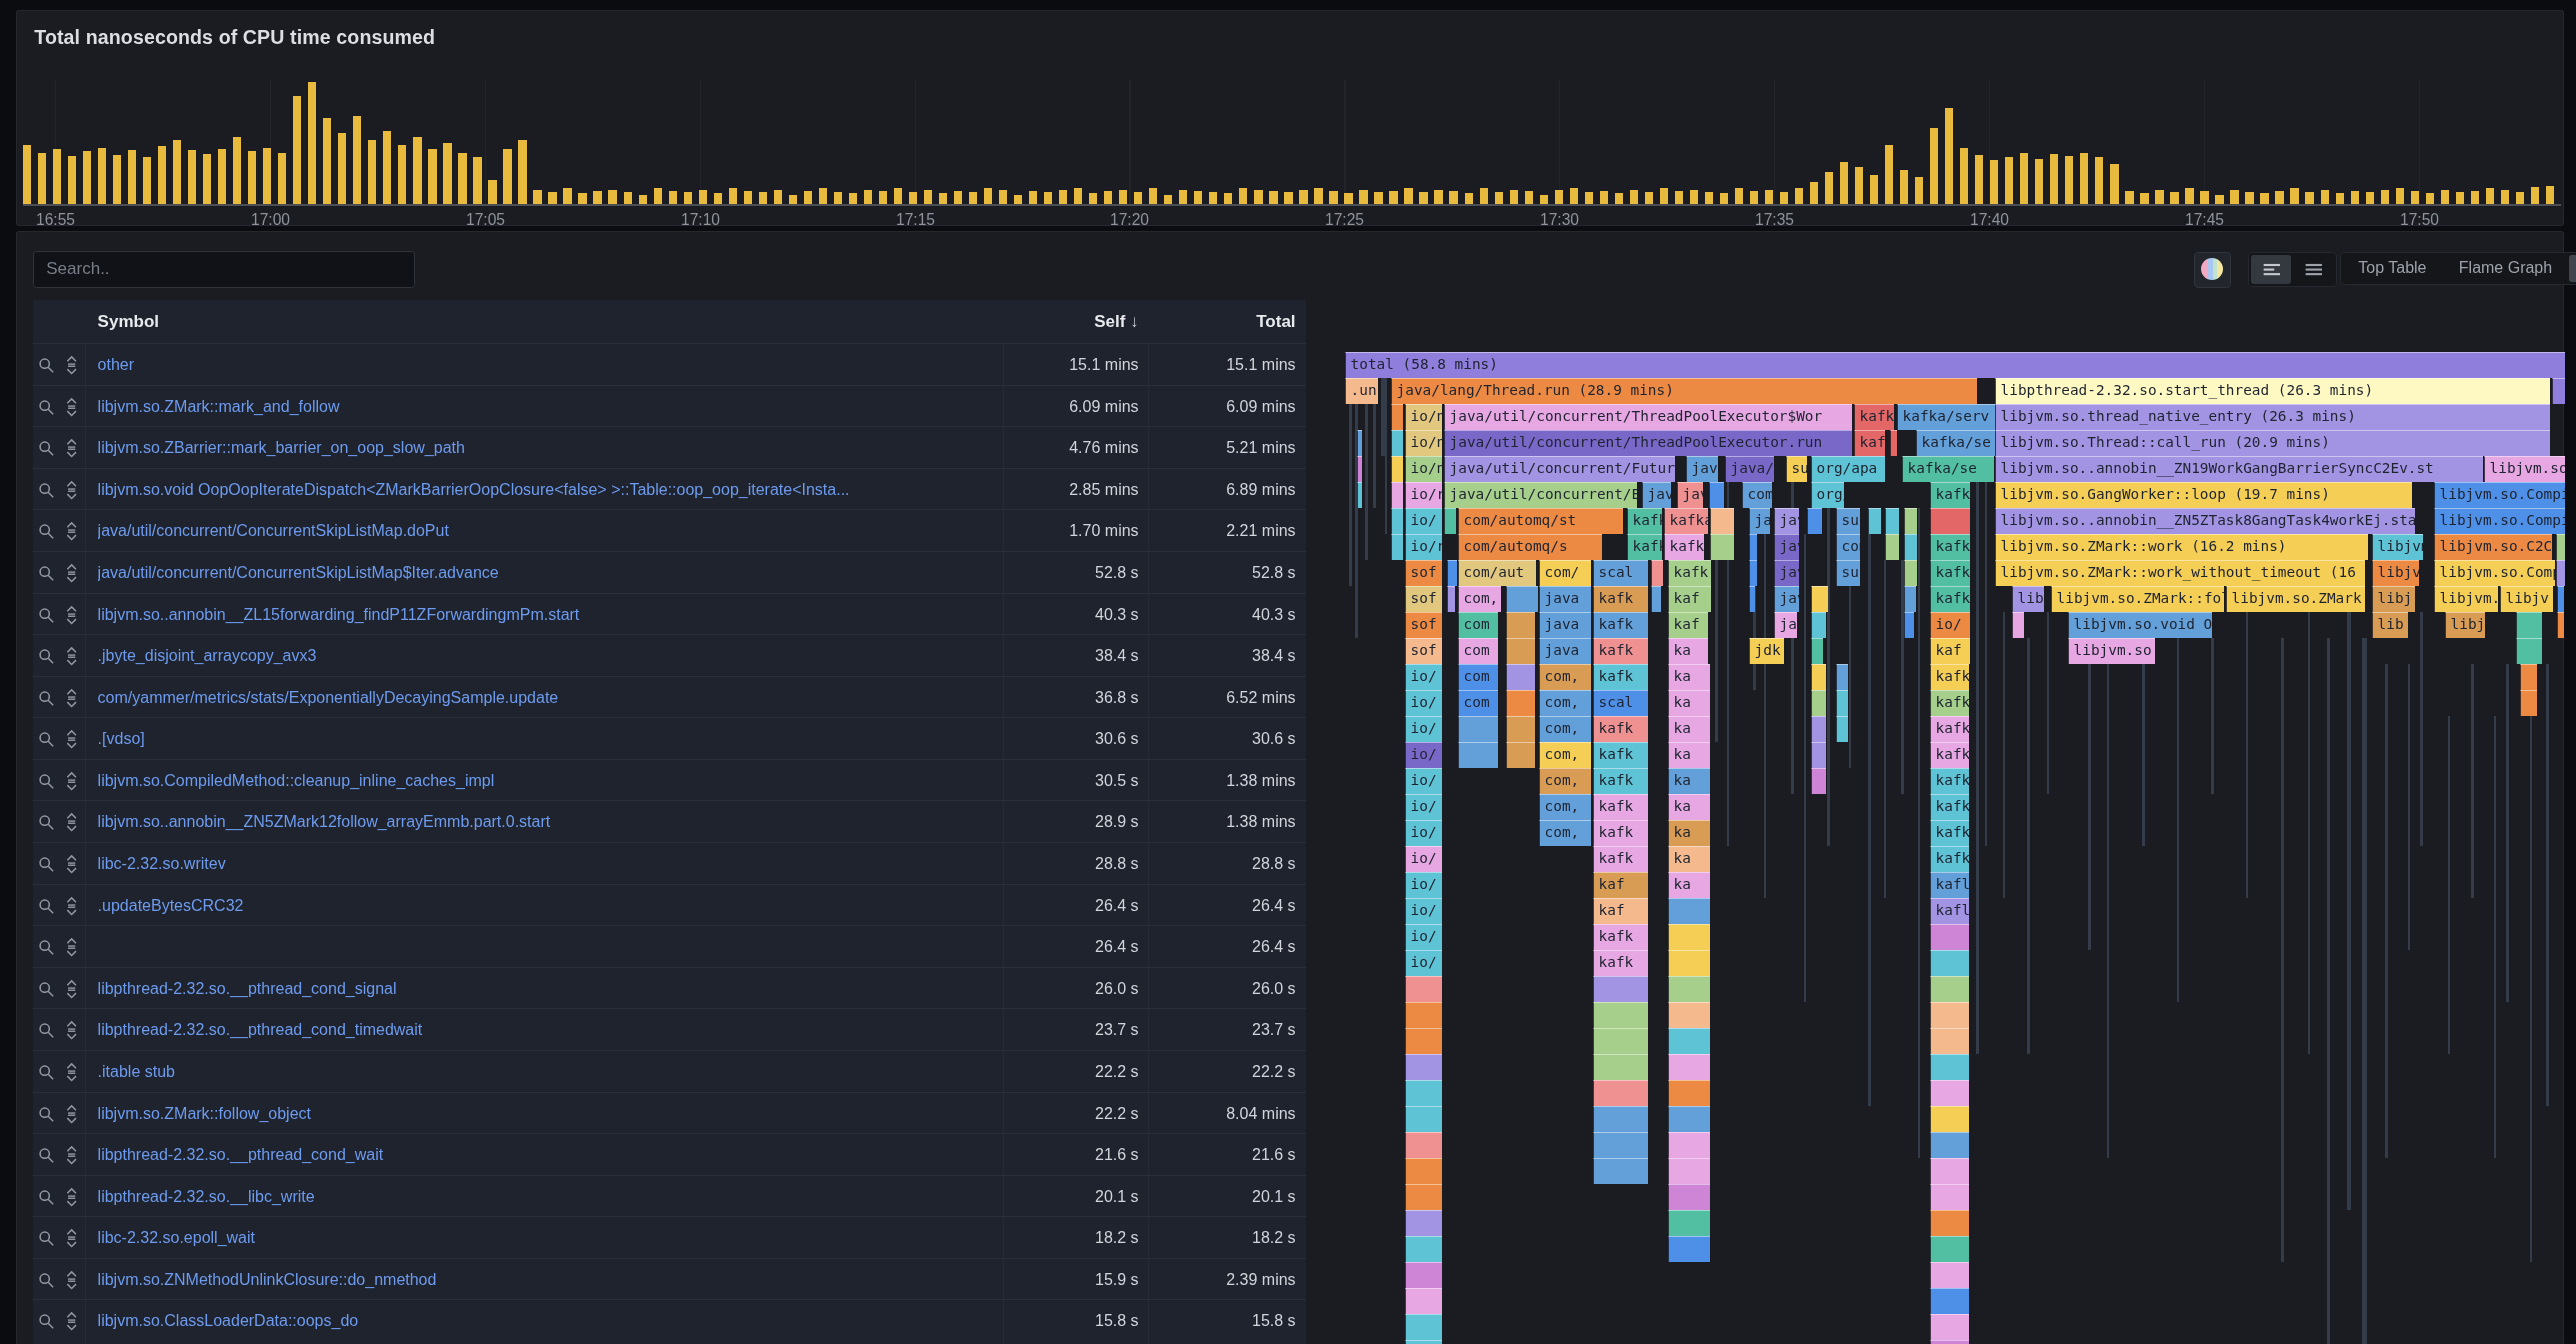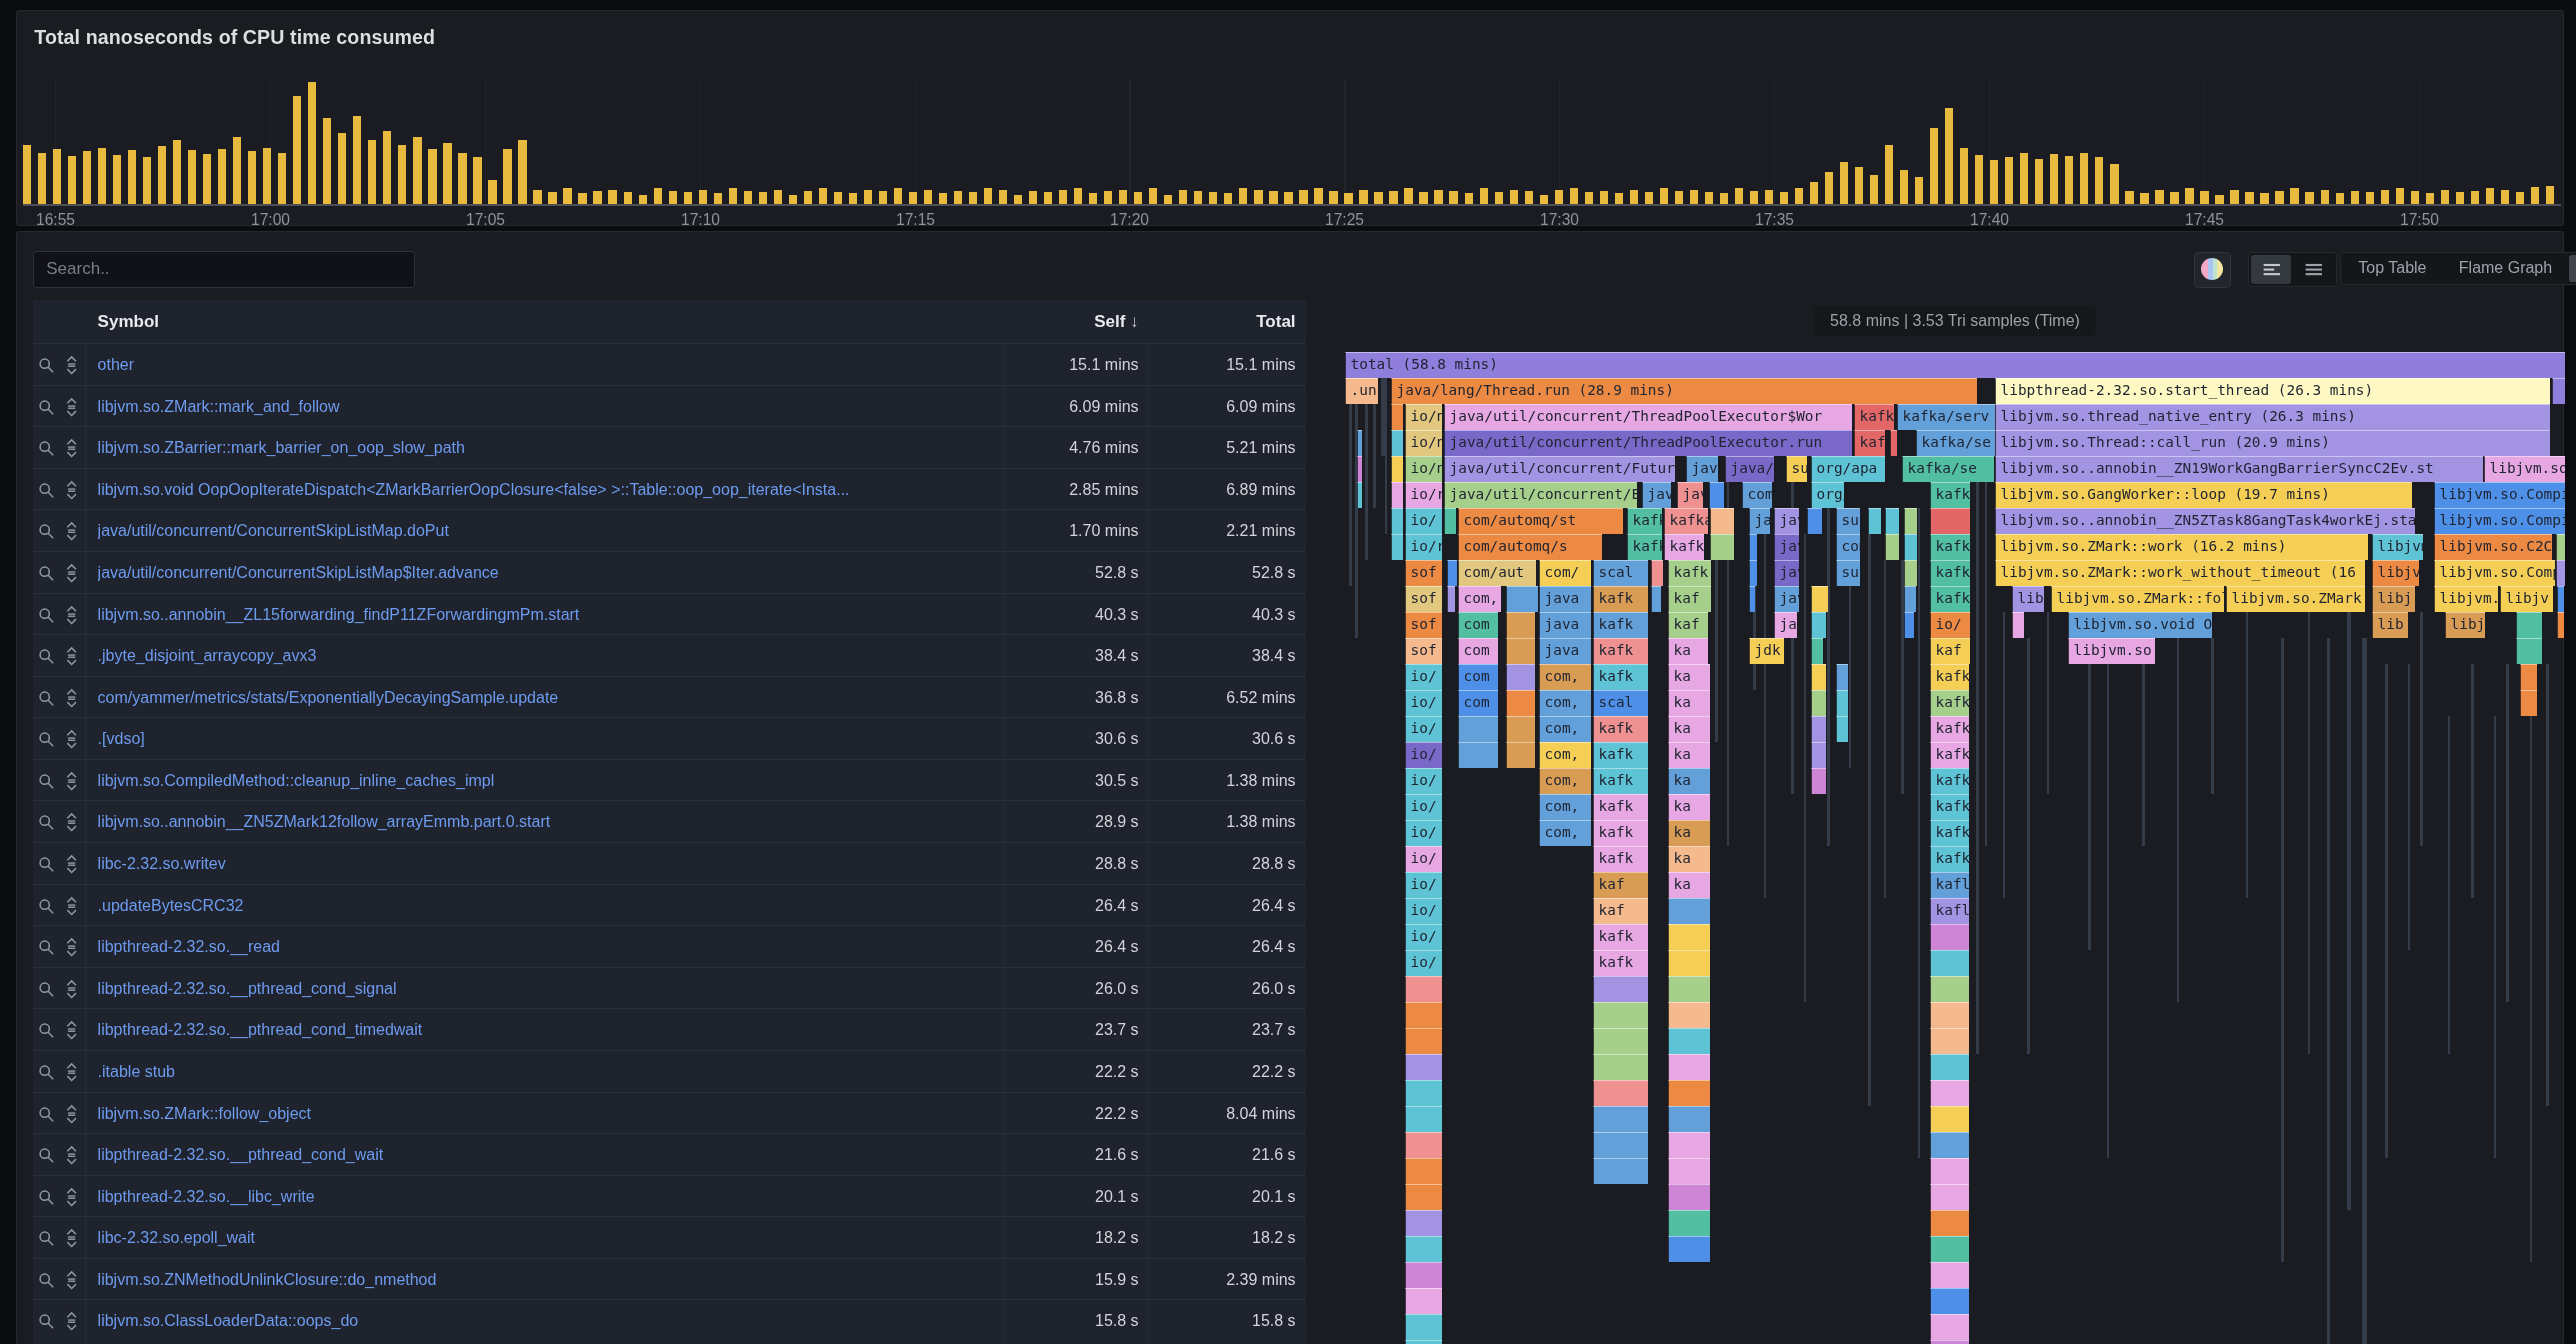--- a/index.html
+++ b/index.html
@@ -548,21 +548,20 @@
               <circle cx="10" cy="10" r="6"></circle>
               <line x1="14.5" y1="14.5" x2="21" y2="21"></line>
             </svg>
             <svg width="17.3" height="19.6" viewBox="0 0 24 26" fill="none" stroke="#9299a3" stroke-width="2">
               <polyline points="6,8 12,2 18,8"></polyline>
               <line x1="7" y1="12" x2="17" y2="12"></line>
               <line x1="7" y1="15" x2="17" y2="15"></line>
               <polyline points="6,19 12,25 18,19"></polyline>
             </svg>
           </div>
-          <div class="cell-sym">libpthread-2.32.so.__read</div>
           <div class="cell-num cell-self">26.4 s</div>
           <div class="cell-num cell-total">26.4 s</div>
         </div>
         <div class="trow" style="top: 624px;">
           <div class="row-icons">
             <svg width="18.5" height="18.5" viewBox="0 0 24 24" fill="none" stroke="#9299a3" stroke-width="2">
               <circle cx="10" cy="10" r="6"></circle>
               <line x1="14.5" y1="14.5" x2="21" y2="21"></line>
             </svg>
             <svg width="17.3" height="19.6" viewBox="0 0 24 26" fill="none" stroke="#9299a3" stroke-width="2">
@@ -708,23 +707,20 @@
               <polyline points="6,19 12,25 18,19"></polyline>
             </svg>
           </div>
           <div class="cell-sym">libjvm.so.ClassLoaderData::oops_do</div>
           <div class="cell-num cell-self">15.8 s</div>
           <div class="cell-num cell-total">15.8 s</div>
         </div>
       </div>
   </div>
 
-  <div id="flame-header">
-    <span>58.8 mins | 3.53 Tri samples (Time)</span>
-  </div>
   <div id="flame">
       <div class="sl" style="left: 36px; width: 3.5px; top: 26px; height: 78px;"></div>
       <div class="sl" style="left: 40px; width: 2.3px; top: 26px; height: 156px;"></div>
       <div class="sl" style="left: 3.5px; width: 3.5px; top: 52px; height: 182px;"></div>
       <div class="sl" style="left: 10.4px; width: 2.9px; top: 52px; height: 234px;"></div>
       <div class="sl" style="left: 19.6px; width: 3.5px; top: 52px; height: 156px;"></div>
       <div class="sl" style="left: 28px; width: 2.9px; top: 52px; height: 104px;"></div>
       <div class="sl" style="left: 370px; width: 2.9px; top: 130px; height: 260px;"></div>
       <div class="sl" style="left: 382px; width: 2.3px; top: 130px; height: 364px;"></div>
       <div class="sl" style="left: 408px; width: 2.9px; top: 156px; height: 182px;"></div>

